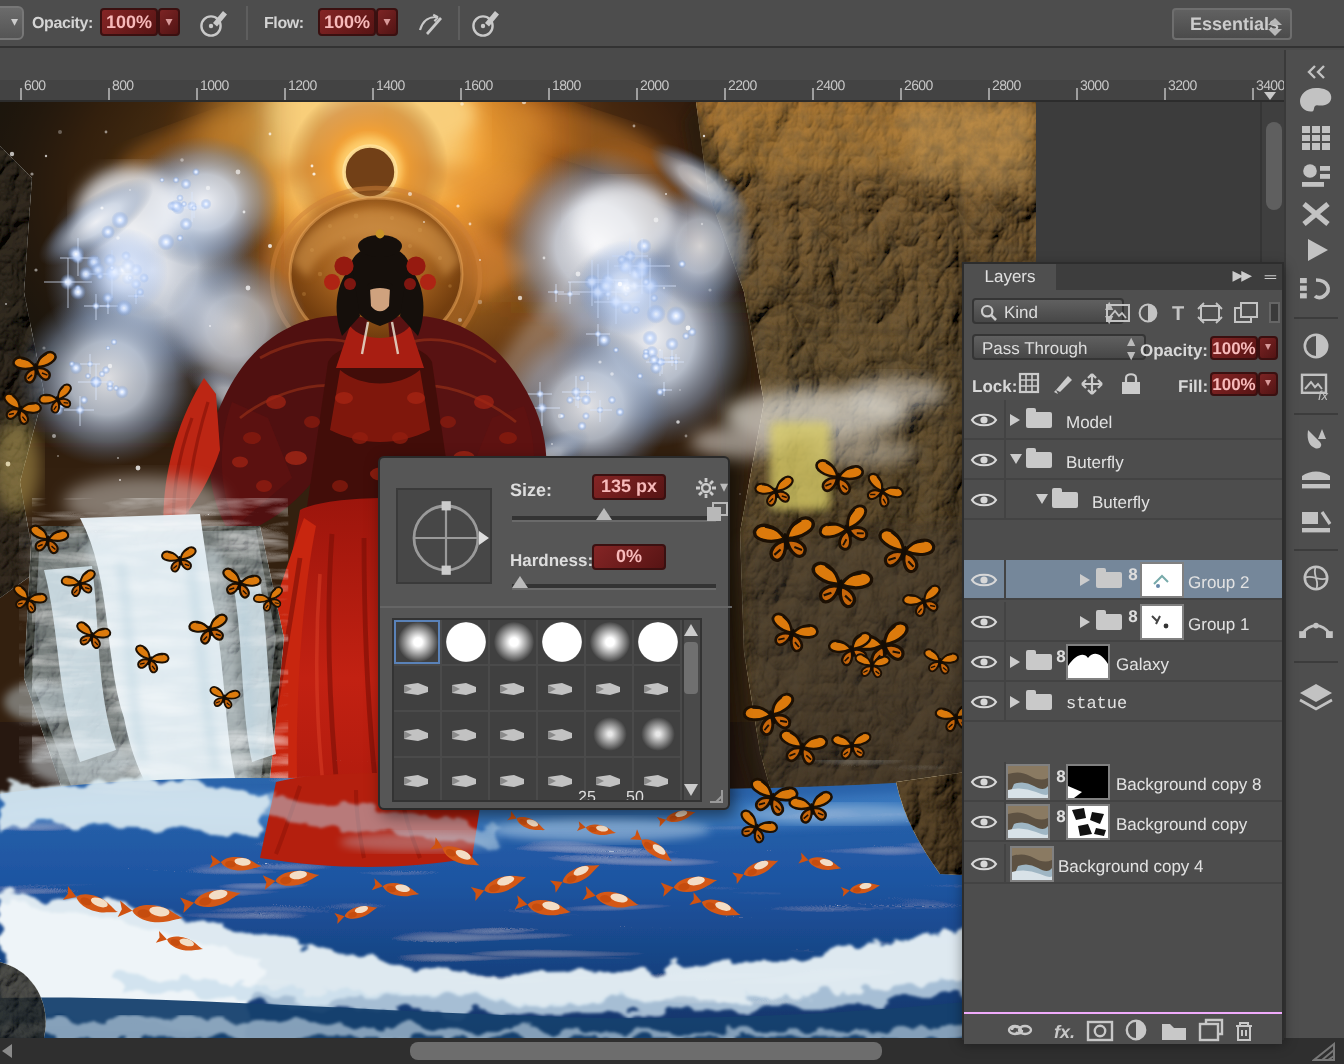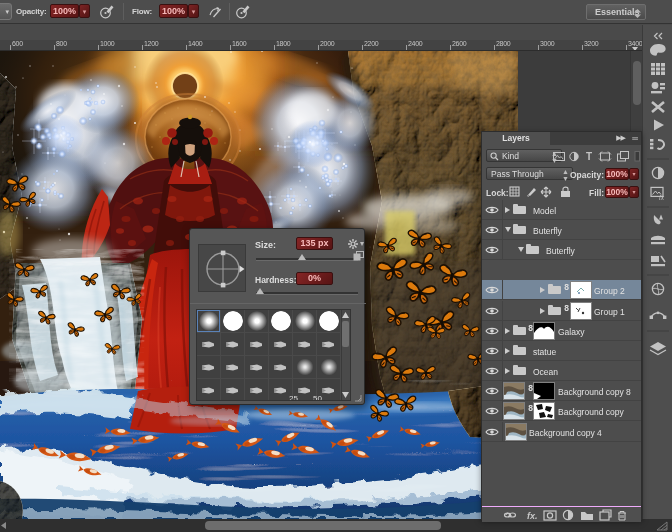--- a/index.html
+++ b/index.html
@@ -19,21 +19,21 @@
 #ruler .num{position:absolute;top:0px;font-size:7px;color:#c6c6c6;letter-spacing:-0.3px}
 #paste{position:absolute;left:0;top:51px;width:642px;height:468px;background:#3c3c3c}
 #art{position:absolute;left:0;top:51px;width:518px;height:468px}
 #vscroll{position:absolute;left:630px;top:51px;width:12px;height:468px;background:#3f3f3f;border-left:1px solid #353535}
 #vthumb{position:absolute;left:2px;top:10px;width:8px;height:44px;background:#5f5f5f;border-radius:4px}
 #bscroll{position:absolute;left:0;top:519px;width:672px;height:13px;background:#2f2f2f}
 #bthumb{position:absolute;left:205px;top:2px;width:236px;height:9px;background:#6d6d6d;border-radius:4px}
 #dock{position:absolute;left:642px;top:25px;width:30px;height:494px;background:#4e4e4e;border-left:1px solid #3a3a3a}
 #lpanel{position:absolute;left:481px;top:131px;width:161px;height:389px;background:#4f4f4f;border:1px solid #2d2d2d;box-shadow:0 2px 6px rgba(0,0,0,.4)}
 #ltabbar{position:absolute;left:0;top:0;width:159px;height:13px;background:#3d3d3d}
-#ltab{position:absolute;left:0;top:0;width:68px;height:13px;background:#4f4f4f;color:#e0e0e0;font-size:8.5px;font-weight:bold;text-align:center;line-height:13px}
+#ltab{position:absolute;left:0;top:0;width:46px;height:13px;background:#4f4f4f;color:#e0e0e0;font-size:8.5px;font-weight:normal;text-align:center;line-height:13px}
 .dbox{position:absolute;background:linear-gradient(#606060,#474747);border:1px solid #353535;border-radius:2px;color:#ddd;font-size:8.5px}
 .llbl{position:absolute;color:#d8d8d8;font-size:8.5px;font-weight:bold}
 #llist{position:absolute;left:0;top:68px;width:159px;height:310px;background:#4d4d4d}
 .lyr{position:absolute;left:0;width:159px;height:20px;border-bottom:1px solid #434343;color:#e2e2e2;font-size:8.5px}
 .lyr .ename{position:absolute;top:6px;white-space:nowrap}
 .esep{position:absolute;left:20px;top:0;width:1px;height:20px;background:#434343}
 .tri{position:absolute;top:7px;width:0;height:0}
 .trir{border-left:5px solid #ccc;border-top:3.5px solid transparent;border-bottom:3.5px solid transparent}
 .trid{border-top:5px solid #ccc;border-left:3.5px solid transparent;border-right:3.5px solid transparent}
 .fold{position:absolute;top:6px;width:13px;height:8px;background:#c9c9c9;border-radius:0 1px 1px 1px}
@@ -1060,39 +1060,29 @@
           <span class="esep"></span>
           <span class="tri trir" style="left:23px"></span>
           <span class="fold" style="left:31px"></span>
           <span class="chain" style="left:45px">8</span>
           <span class="thumb galaxy" style="left:52px"><svg width="20" height="16">
               <rect width="20" height="16" fill="#000"></rect>
               <path d="M0 10 C4 4 8 3 10 6 C13 2 17 4 20 9 L20 16 L0 16 Z" fill="#fff"></path>
             </svg></span>
           <span class="ename" style="left:76px">Galaxy</span>
         </div>
-        <div class="lyr" style="top:141px;">
+        <div class="lyr" style="top:141px;font-family:Liberation Mono, monospace;">
           <svg style="position:absolute;left:3px;top:5px" width="14" height="10" viewBox="0 0 14 10">
             <path d="M1 5 C3 1.5 11 1.5 13 5 C11 8.5 3 8.5 1 5 Z" fill="none" stroke="#d8d8d8" stroke-width="1.1"></path>
             <circle cx="7" cy="5" r="1.8" fill="#d8d8d8"></circle>
           </svg>
           <span class="esep"></span>
           <span class="tri trir" style="left:23px"></span>
           <span class="fold" style="left:31px"></span>
           <span class="ename" style="left:51px">statue</span>
-        </div>
-        <div class="lyr" style="top:161px;">
-          <svg style="position:absolute;left:3px;top:5px" width="14" height="10" viewBox="0 0 14 10">
-            <path d="M1 5 C3 1.5 11 1.5 13 5 C11 8.5 3 8.5 1 5 Z" fill="none" stroke="#d8d8d8" stroke-width="1.1"></path>
-            <circle cx="7" cy="5" r="1.8" fill="#d8d8d8"></circle>
-          </svg>
-          <span class="esep"></span>
-          <span class="tri trir" style="left:23px"></span>
-          <span class="fold" style="left:31px"></span>
-          <span class="ename" style="left:51px">Ocean</span>
         </div>
         <div class="lyr" style="top:181px;">
           <svg style="position:absolute;left:3px;top:5px" width="14" height="10" viewBox="0 0 14 10">
             <path d="M1 5 C3 1.5 11 1.5 13 5 C11 8.5 3 8.5 1 5 Z" fill="none" stroke="#d8d8d8" stroke-width="1.1"></path>
             <circle cx="7" cy="5" r="1.8" fill="#d8d8d8"></circle>
           </svg>
           <span class="esep"></span>
           <span class="thumb photo" style="left:22px"><svg width="20" height="16">
               <rect width="20" height="16" fill="#8a7a62"></rect>
               <path d="M0 4 Q6 2 11 5 T20 6 L20 16 L0 16 Z" fill="#5d5142"></path>

